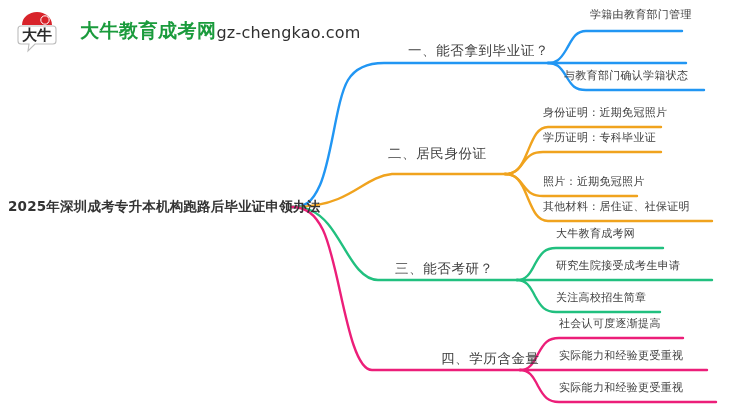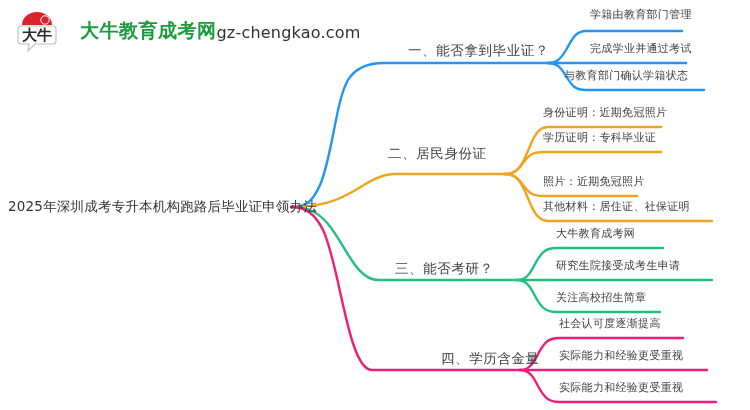--- a/index.html
+++ b/index.html
@@ -65,20 +65,21 @@
     position: absolute;
     white-space: nowrap;
     color: #3a3a3a;
     font-size: 13.5px;
     line-height: 1;
   }
   .root-label {
     font-size: 13.5px;
     color: #333333;
     letter-spacing: 0.2px;
+    font-weight: bold;
   }
   .branch-label {
     font-size: 13.5px;
     color: #3d3d3d;
     letter-spacing: 0.6px;
   }
   .leaf-label {
     font-size: 11px;
     color: #3d3d3d;
     letter-spacing: 0.3px;
@@ -128,21 +129,20 @@
       <path d="M520,370 C529,370 533,364 538,354 C544,343 548,338 559,338 L683,338" stroke="#ec1e79"></path>
       <path d="M520,370 L707,370" stroke="#ec1e79"></path>
       <path d="M520,370 C529,370 533,376 538,386 C544,397 548,402 559,402 L716,402" stroke="#ec1e79"></path>
     </g>
   </svg>
 
   <div class="node-label root-label" style="left:8px; top:200px;">2025年深圳成考专升本机构跑路后毕业证申领办法</div>
 
   <div class="node-label branch-label" style="left:408px; top:44px;">一、能否拿到毕业证？</div>
   <div class="node-label leaf-label" style="left:590px; top:9px;">学籍由教育部门管理</div>
-  <div class="node-label leaf-label" style="left:590px; top:43px;">完成学业并通过考试</div>
   <div class="node-label leaf-label" style="left:564px; top:70px;">与教育部门确认学籍状态</div>
 
   <div class="node-label branch-label" style="left:388px; top:147px;">二、居民身份证</div>
   <div class="node-label leaf-label" style="left:543px; top:107px;">身份证明：近期免冠照片</div>
   <div class="node-label leaf-label" style="left:543px; top:132px;">学历证明：专科毕业证</div>
   <div class="node-label leaf-label" style="left:543px; top:176px;">照片：近期免冠照片</div>
   <div class="node-label leaf-label" style="left:543px; top:201px;">其他材料：居住证、社保证明</div>
 
   <div class="node-label branch-label" style="left:395px; top:262px;">三、能否考研？</div>
   <div class="node-label leaf-label" style="left:556px; top:228px;">大牛教育成考网</div>

